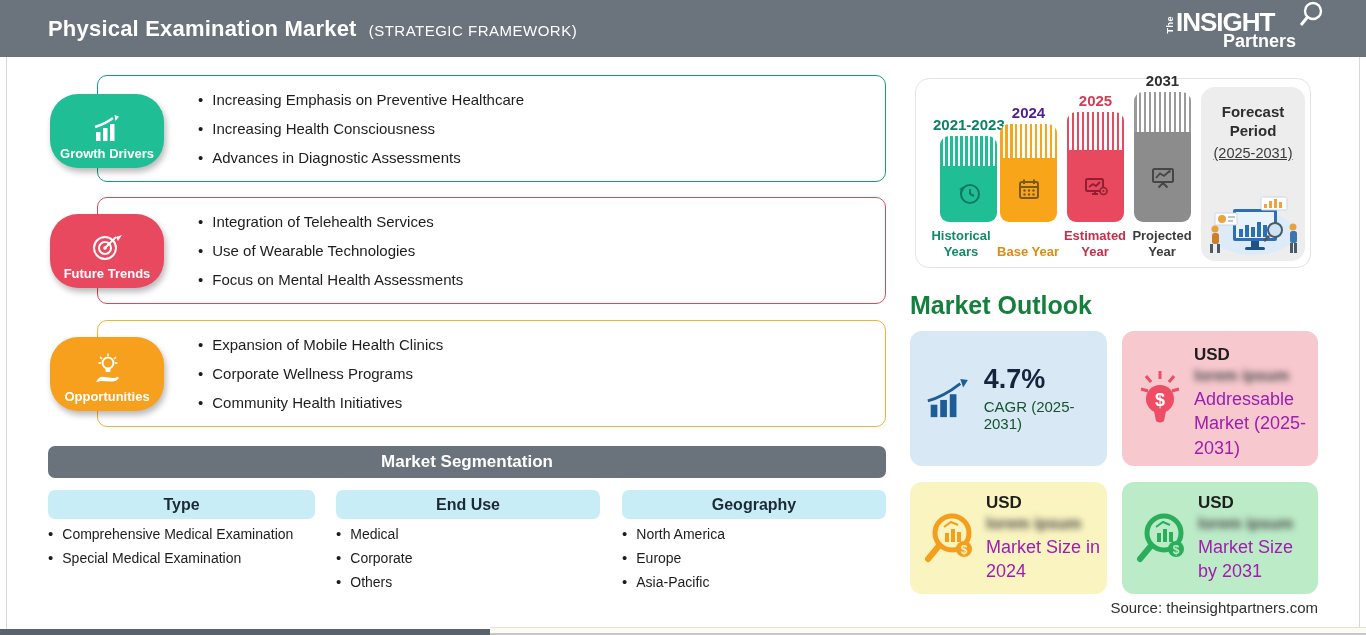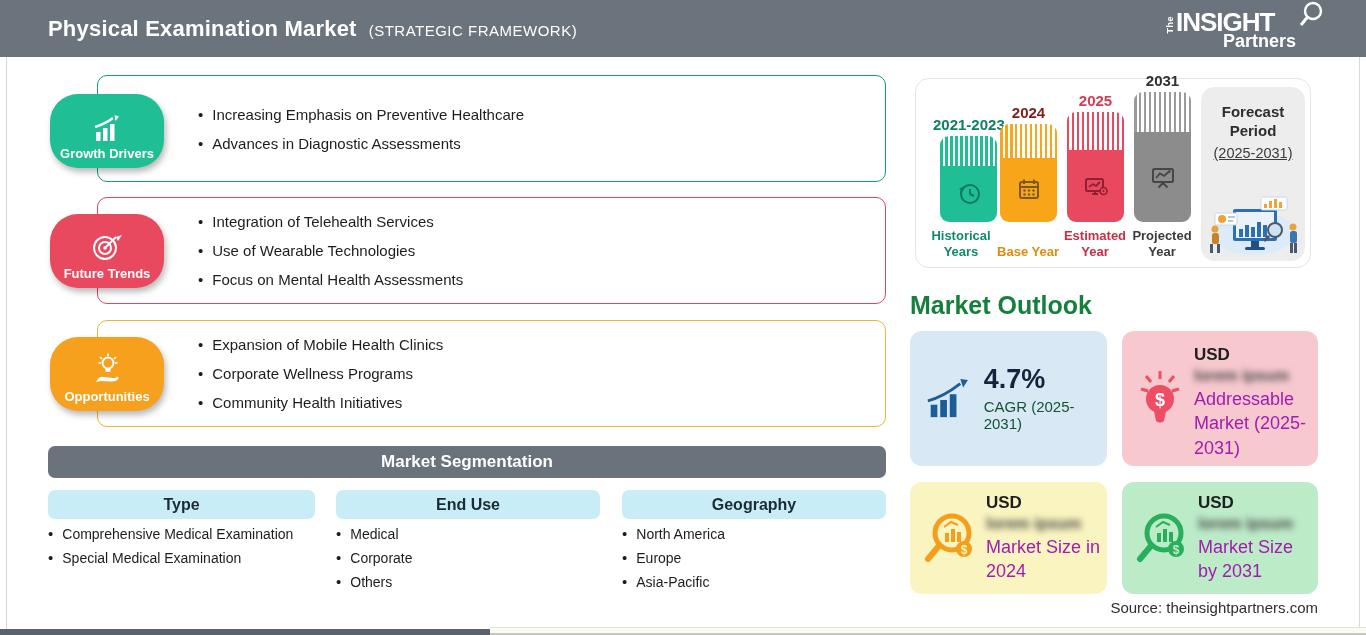--- a/index.html
+++ b/index.html
@@ -55,21 +55,21 @@
   .seg-list{position:absolute;top:525px;display:flex;flex-direction:column;gap:7px;}
   .seg-list .bullet{font-size:14px;}
   .seg-list.type{left:48px;} .seg-list.enduse{left:336px;} .seg-list.geo{left:622px;}
 
   
   .timeline-panel{position:absolute;left:915px;top:78px;width:396px;height:190px;background:#fff;
                   border:1px solid #E4E4E4;border-radius:14px;box-sizing:border-box;}
   .tl-bar{position:absolute;bottom:45px;display:flex;flex-direction:column;align-items:center;}
   .tl-bar.b1{left:17px;} .tl-bar.b2{left:84px;} .tl-bar.b3{left:151px;} .tl-bar.b4{left:218px;}
   .tl-year{font-size:15px;font-weight:bold;white-space:nowrap;margin-bottom:3px;}
-  .b1 .tl-year{color:#0E8063;} .b2 .tl-year{color:#7f1d1d;}
+  .b1 .tl-year{color:#0E8063;} .b2 .tl-year{color:#4c1d95;}
   .b3 .tl-year{color:#D63B55;} .b4 .tl-year{color:#303030;}
   .tl-box{width:57px;border-radius:9px;overflow:hidden;display:flex;flex-direction:column;}
   .tl-stripes{width:100%;}
   .tl-solid{width:100%;display:flex;align-items:center;justify-content:center;}
   .b1 .tl-stripes{height:30px;background:repeating-linear-gradient(90deg,#20BE94 0 2.5px,#fff 2.5px 5px);}
   .b1 .tl-solid{height:56px;background:#20BE94;}
   .b2 .tl-stripes{height:34px;background:repeating-linear-gradient(90deg,#F9A51A 0 2.5px,#fff 2.5px 5px);}
   .b2 .tl-solid{height:64px;background:#F9A51A;}
   .b3 .tl-stripes{height:38px;background:repeating-linear-gradient(90deg,#E8495F 0 2.5px,#fff 2.5px 5px);}
   .b3 .tl-solid{height:72px;background:#E8495F;}
@@ -128,20 +128,21 @@
       </svg>
     </div>
     <div class="logo-partners">Partners</div>
   </div>
 </div>
 <div class="edge left"></div>
 <div class="edge right"></div>
 
 <div class="info-box box-drivers">
   <div class="bullet">Increasing Emphasis on Preventive Healthcare</div>
+  <div class="bullet">Increasing Health Consciousness</div>
   <div class="bullet">Advances in Diagnostic Assessments</div>
 </div>
 <div class="badge badge-drivers">
   <svg class="badge-icon" width="36" height="30" viewBox="0 0 36 30">
     <rect x="7" y="18" width="4.5" height="9" fill="#fff"></rect>
     <rect x="14" y="14" width="4.5" height="13" fill="#fff"></rect>
     <rect x="21" y="10" width="4.5" height="17" fill="#fff"></rect>
     <path d="M6 13 Q16 10 24 4" fill="none" stroke="#fff" stroke-width="2.4"></path>
     <path d="M25.5 1 L30 2.5 L26.5 7 Z" fill="#fff"></path>
   </svg>

